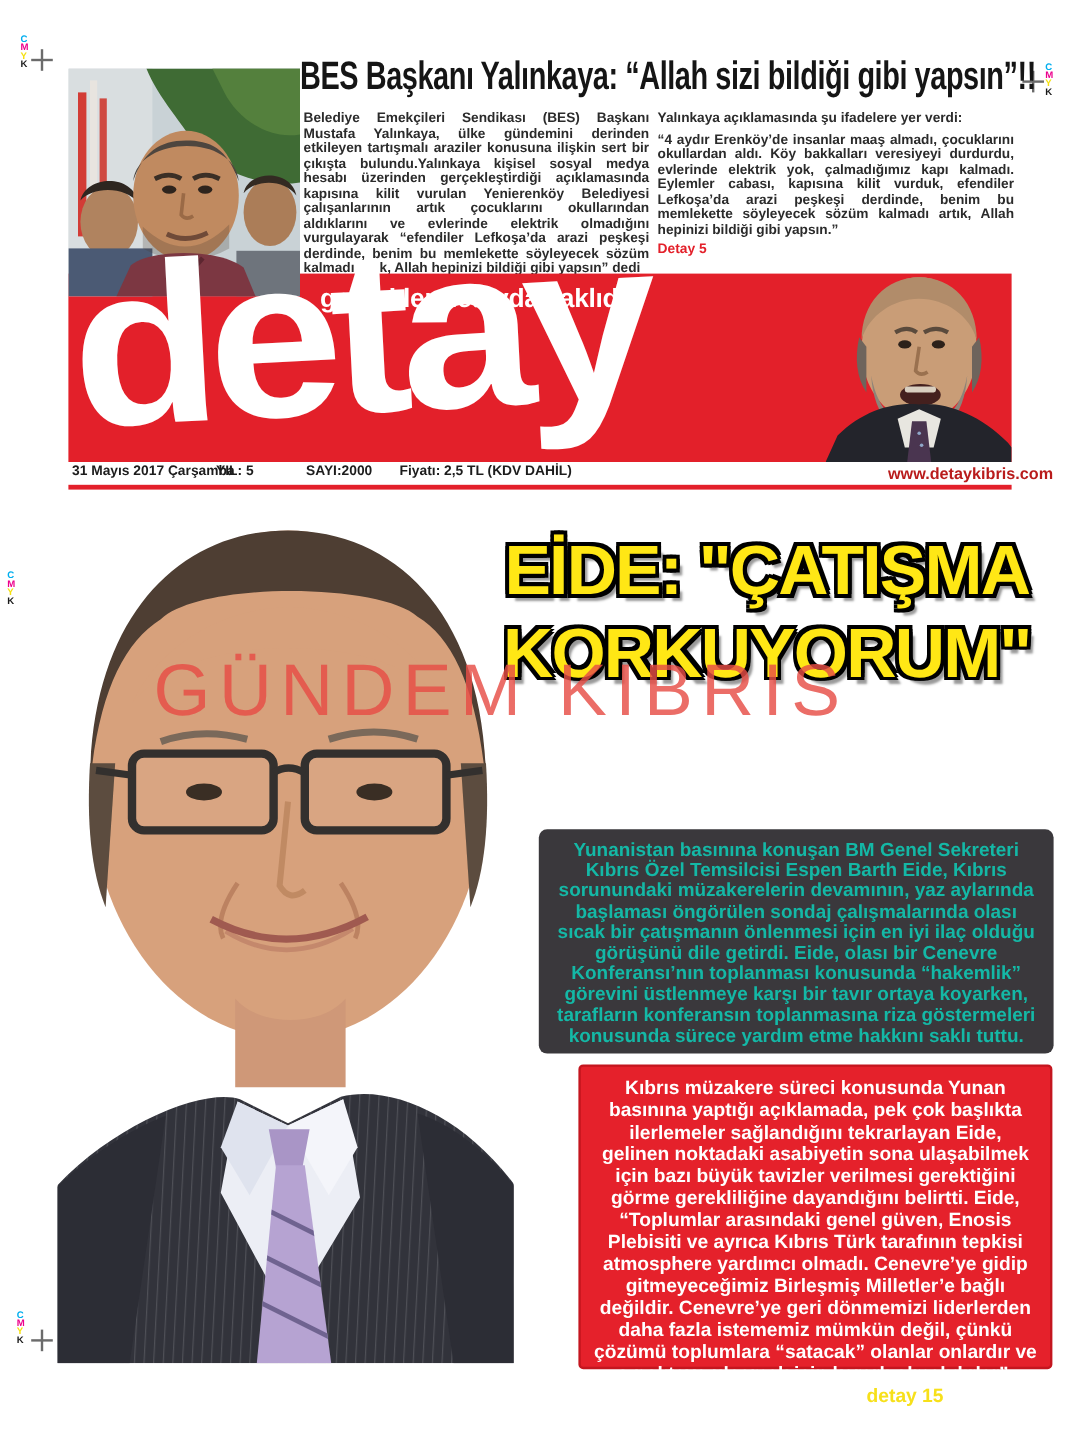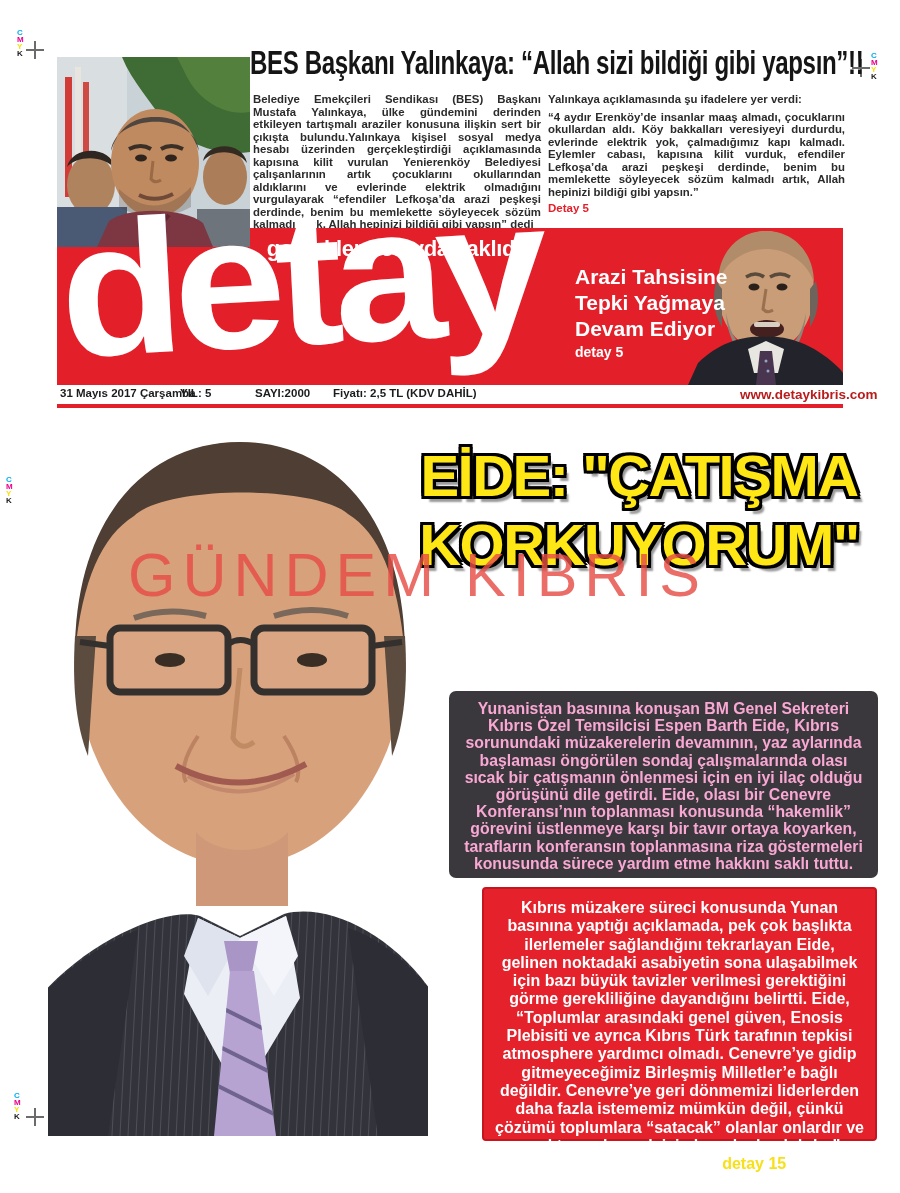--- a/index.html
+++ b/index.html
@@ -46,21 +46,21 @@
 
   
   .eide{position:absolute;left:48px;top:436px;z-index:1;}
   .wm{position:absolute;left:128px;top:540px;z-index:4;font-size:61px;font-weight:400;
         letter-spacing:7px;color:rgba(231,77,70,0.82);white-space:nowrap;}
   .main-headline{position:absolute;left:383px;top:441px;width:512px;z-index:2;text-align:center;
         font-size:58px;line-height:69px;font-weight:800;color:#ffe715;letter-spacing:-1.5px;}
   .main-headline div{text-shadow:-3px -3px 0 #000,3px -3px 0 #000,-3px 3px 0 #000,3px 3px 0 #000,
         -3px 0 0 #000,3px 0 0 #000,0 -3px 0 #000,0 3px 0 #000,5px 6px 2px rgba(0,0,0,0.4);}
   .leadbox{position:absolute;left:449px;top:691px;width:429px;height:187px;background:#3a383c;
-        border-radius:7px;z-index:3;padding:9px 13px;text-align:center;color:#f9a8d4;
+        border-radius:7px;z-index:3;padding:9px 13px;text-align:center;color:#14b8a6;
         font-size:15.8px;font-weight:700;line-height:17.2px;}
   .redbox{position:absolute;left:482px;top:887px;width:395px;height:254px;background:#e5212b;
         border:2px solid #c4161f;border-radius:4px;z-index:3;padding:10px 11px;text-align:center;
         color:#ffffff;font-size:16px;font-weight:700;line-height:18.3px;}
   .redbox .ref{color:#f7e01a;}
 </style>
 </head>
 <body>
 
 <div id="page" data-name="newspaper-front-page">
@@ -148,26 +148,20 @@
   <div class="col col1" data-name="top-story-column-1">Belediye Emekçileri Sendikası (BES) Başkanı Mustafa Yalınkaya, ülke gündemini derinden etkileyen tartışmalı araziler konusuna ilişkin sert bir çıkışta bulundu.Yalınkaya kişisel sosyal medya hesabı üzerinden gerçekleştirdiği açıklamasında kapısına kilit vurulan Yenierenköy Belediyesi çalışanlarının artık çocuklarını okullarından aldıklarını ve evlerinde elektrik olmadığını vurgulayarak “efendiler Lefkoşa’da arazi peşkeşi derdinde, benim bu memlekette söyleyecek sözüm kalmadı artık, Allah hepinizi bildiği gibi yapsın” dedi</div>
   <div class="col col2" data-name="top-story-column-2">
     <div data-name="top-story-intro">Yalınkaya açıklamasında şu ifadelere yer verdi:</div>
     <div class="quote" data-name="top-story-quote">“4 aydır Erenköy’de insanlar maaş almadı, çocuklarını okullardan aldı. Köy bakkalları veresiyeyi durdurdu, evlerinde elektrik yok, çalmadığımız kapı kalmadı. Eylemler cabası, kapısına kilit vurduk, efendiler Lefkoşa’da arazi peşkeşi derdinde, benim bu memlekette söyleyecek sözüm kalmadı artık, Allah hepinizi bildiği gibi yapsın.”</div>
     <span class="ref" data-name="top-story-page-ref">Detay 5</span>
   </div>
 
   <div class="band" data-name="masthead-band"></div>
   <div class="tagline" data-name="masthead-tagline">gerçekler detayda saklıdır</div>
   <div class="logo" data-name="masthead-logo">detay</div>
-  <div class="teaser" data-name="masthead-teaser">
-    <div class="t" data-name="teaser-line">Arazi Tahsisine</div>
-    <div class="t" data-name="teaser-line">Tepki Yağmaya</div>
-    <div class="t" data-name="teaser-line">Devam Ediyor</div>
-    <div class="ref" data-name="teaser-page-ref">detay 5</div>
-  </div>
 
   <svg class="mast-photo" width="155" height="182" viewBox="0 0 155 182" data-name="photo-politician-masthead">
     <ellipse cx="78" cy="88" rx="48" ry="60" fill="#c99d77"></ellipse>
     <path d="M30,80 C30,50 50,28 78,28 C106,28 126,50 126,80 C120,60 100,46 78,46 C56,46 36,60 30,80 Z" fill="#b18c6a"></path>
     <path d="M28,78 C24,96 26,112 34,124 L34,86 Z" fill="#6e645c"></path>
     <path d="M128,78 C132,96 130,112 122,124 L122,86 Z" fill="#6e645c"></path>
     <path d="M38,110 C40,146 60,162 78,162 C96,162 116,146 118,110 C112,142 96,152 78,152 C60,152 44,142 38,110 Z" fill="#8d8378"></path>
     <path d="M58,74 Q68,68 76,74" stroke="#5a4a3c" stroke-width="3.5" fill="none"></path>
     <path d="M82,74 Q92,68 102,74" stroke="#5a4a3c" stroke-width="3.5" fill="none"></path>
     <ellipse cx="66" cy="84" rx="5.5" ry="3.5" fill="#2c211a"></ellipse>

